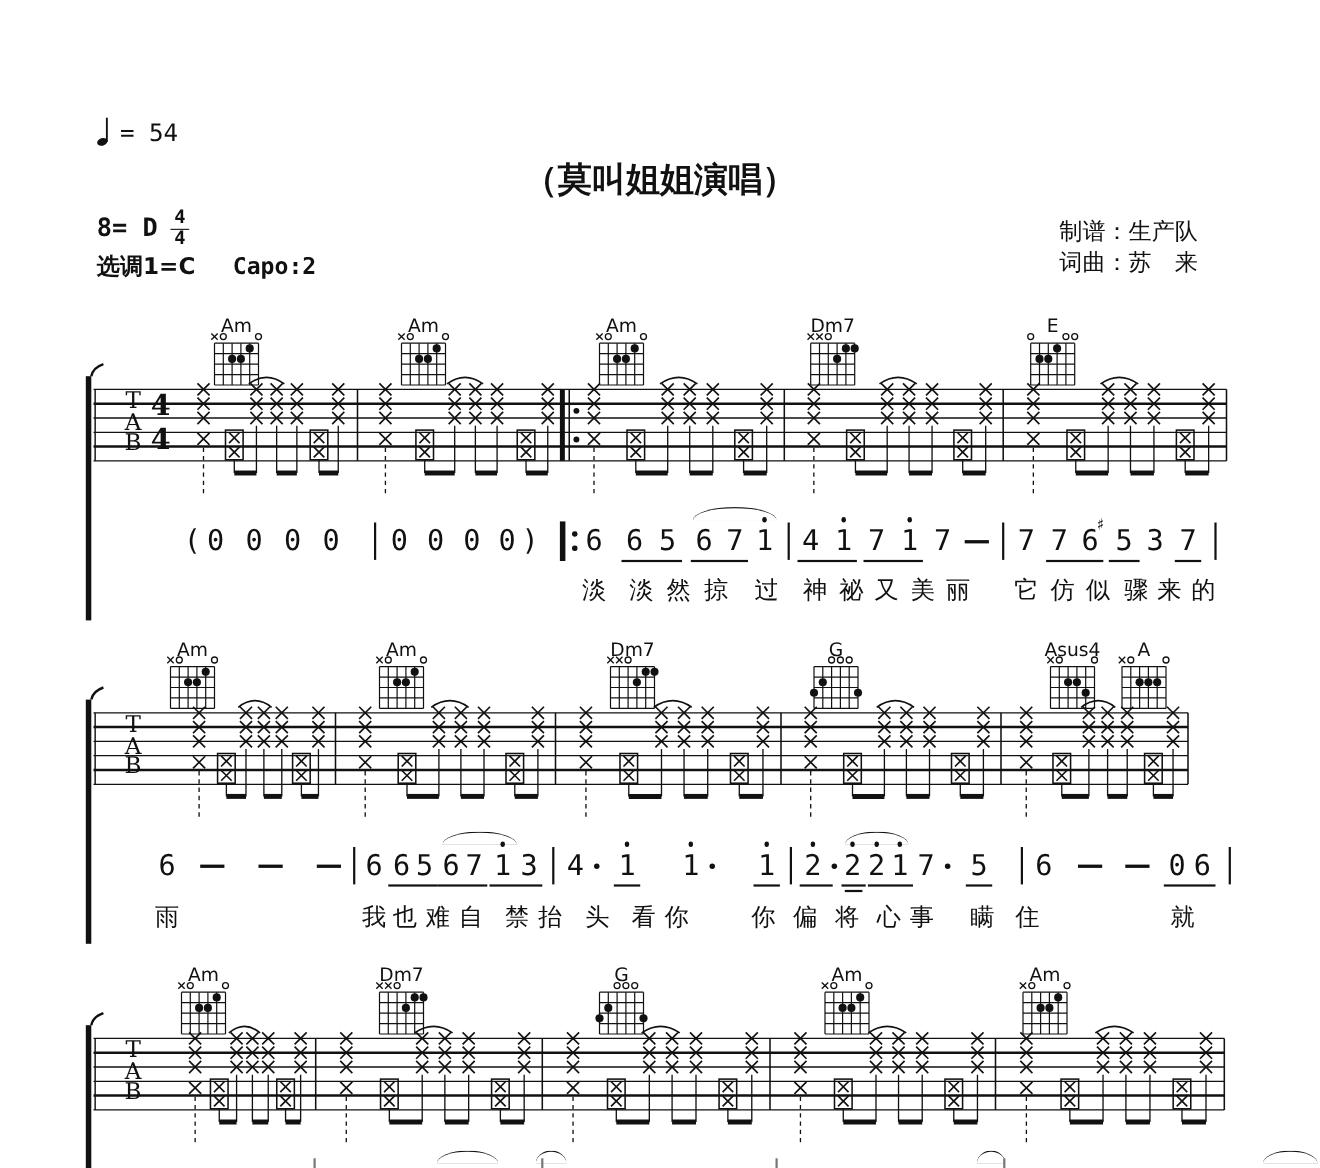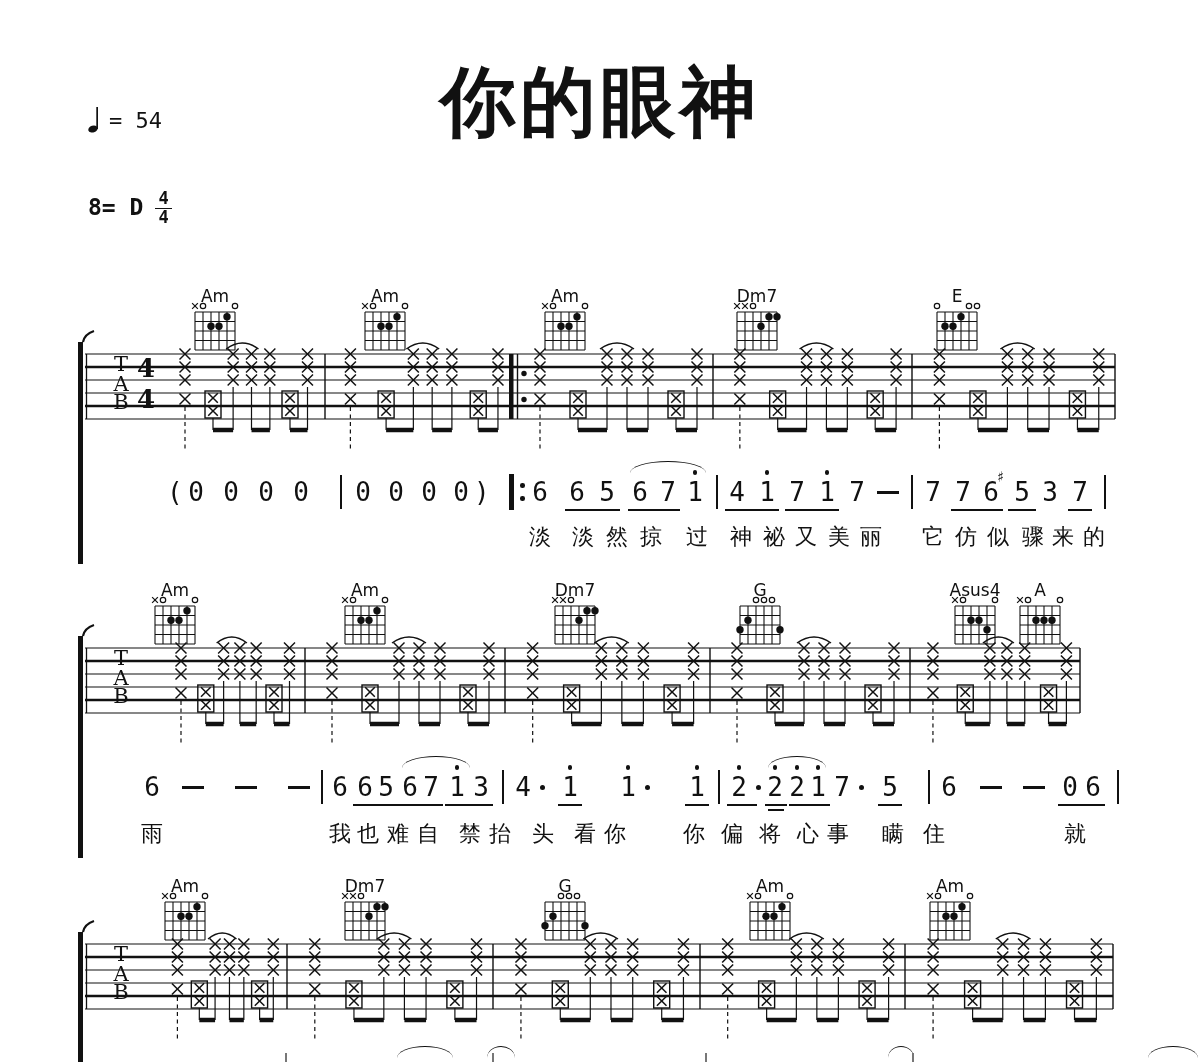--- a/index.html
+++ b/index.html
@@ -1242,30 +1242,35 @@
           <line x1="927.1" y1="898.9" x2="932.9" y2="893.1" stroke="#111" stroke-width="1.2"></line>
           <circle cx="938" cy="896" r="2.7" fill="none" stroke="#111" stroke-width="1.2"></circle>
           <circle cx="970" cy="896" r="2.7" fill="none" stroke="#111" stroke-width="1.2"></circle>
           <circle cx="946" cy="916.25" r="3.7" fill="#111"></circle>
           <circle cx="954" cy="916.25" r="3.7" fill="#111"></circle>
           <circle cx="962" cy="906.75" r="3.7" fill="#111"></circle>
         </g>
       </g>
     </svg>
 
-  <div class="title">你的眼神</div>
+  <div class="subtitle">（莫叫姐姐演唱）</div>
 
   <div class="tempo"><svg width="13" height="30">
         <ellipse cx="5" cy="25" rx="4.8" ry="3.4" transform="rotate(-18 5 25)" fill="#111"></ellipse>
         <rect x="8.3" y="3" width="1.7" height="22" fill="#111"></rect>
       </svg><span>= 54</span></div>
 
   <div class="keyline"><span>8= D</span><span class="frac"><span class="ft">4</span><span class="fb">4</span></span></div>
 
+  <div class="altkey"><span>选调1=C</span><span class="capo">Capo:2</span></div>
 
+  <div class="credits">
+    <div>制谱：生产队</div>
+    <div>词曲：苏　来</div>
+  </div>
 
   <div id="melody">
       <div class="paren" style="left: 167px; top: 475px;">(</div>
       <div class="num" style="left: 181px; top: 475px;">0</div>
       <div class="num" style="left: 216px; top: 475px;">0</div>
       <div class="num" style="left: 251px; top: 475px;">0</div>
       <div class="num" style="left: 286px; top: 475px;">0</div>
       <div class="mbar" style="left: 340px; top: 475px;"></div>
       <div class="num" style="left: 348px; top: 475px;">0</div>
       <div class="num" style="left: 381px; top: 475px;">0</div>

